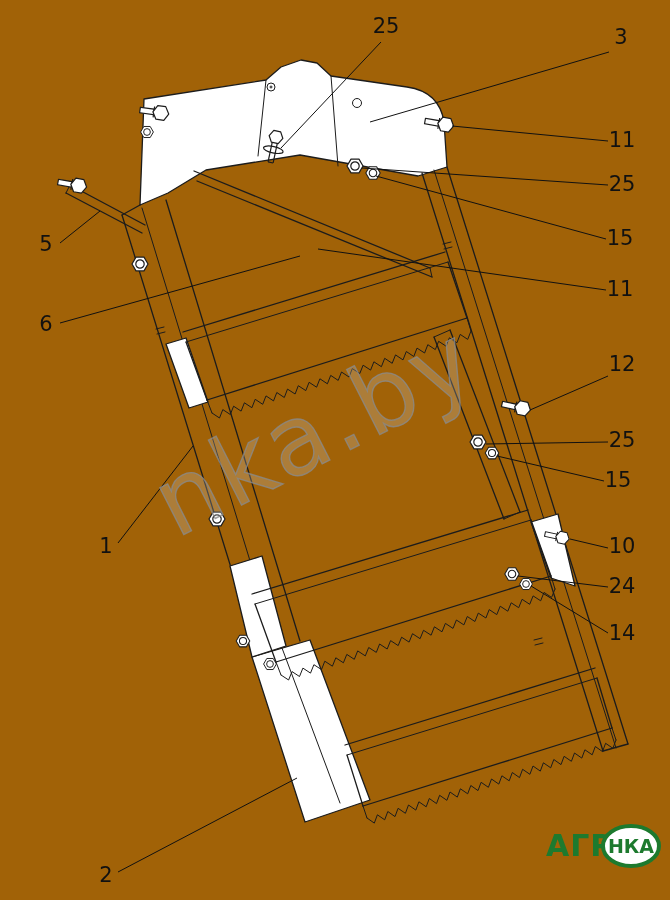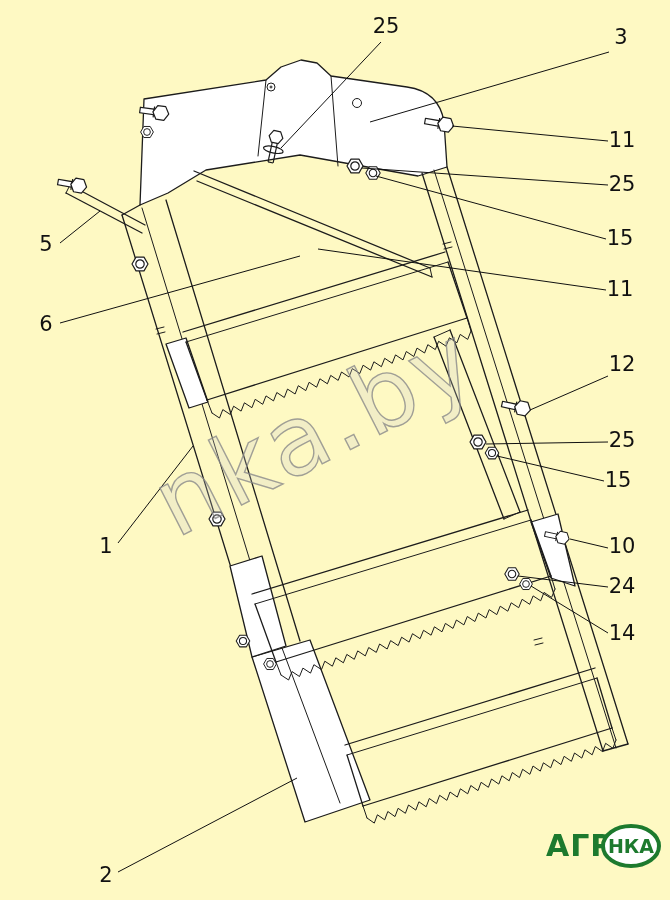--- a/index.html
+++ b/index.html
@@ -1,21 +1,21 @@
 <!DOCTYPE html>
 <html style="--line: #1c1c1c; --wm: #8a8a8a; --green: #1d7a2e;"><head>
 <meta charset="utf-8">
 <style>
   :root{
     --line:#1c1c1c;
     --wm:#8a8a8a;
     --green:#1d7a2e;
   }
   html,body{margin:0;padding:0;background:#fff;}
-  .stage{width:670px;height:900px;position:relative;background:#fef9c3;font-family:"DejaVu Sans","Liberation Sans",sans-serif;}
+  .stage{width:670px;height:900px;position:relative;background:#a16207;font-family:"DejaVu Sans","Liberation Sans",sans-serif;}
   svg{display:block;}
   .ln{stroke:var(--line);fill:none;stroke-width:1.3;stroke-linejoin:round;stroke-linecap:round;}
   .thin{stroke-width:1;}
   .plate{fill:#ffffff;stroke:var(--line);stroke-width:1.3;stroke-linejoin:round;}
   .fst{fill:#ffffff;stroke:var(--line);stroke-width:1.2;stroke-linejoin:round;}
   .hole{fill:none;stroke:var(--line);stroke-width:1;}
   .callout-text{font-size:21px;fill:#111;font-family:"DejaVu Sans","Liberation Sans",sans-serif;}
   .leader{stroke:#111;stroke-width:1;fill:none;}
   .watermark{font-size:96px;letter-spacing:4px;fill:#cfcfcf;fill-opacity:.25;stroke:var(--wm);stroke-opacity:.8;stroke-width:1.4;font-family:"DejaVu Sans","Liberation Sans",sans-serif;}
   .logo-txt{font-size:30px;font-weight:bold;fill:var(--green);letter-spacing:1px;}

